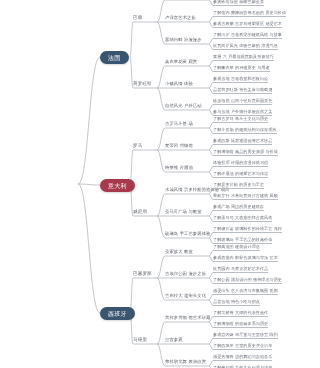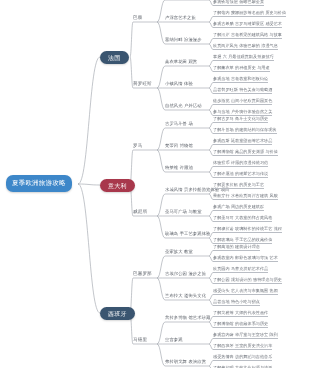--- a/index.html
+++ b/index.html
@@ -159,21 +159,20 @@
       <path d="M209,322 C211,322 211,327.5 213,327.5" fill="none" stroke="#9aa0a8" stroke-width="0.6"></path>
       <path d="M157,344 C161,344 161,344 165,344" fill="none" stroke="#9aa0a8" stroke-width="0.6"></path>
       <path d="M165,344 L209,344" fill="none" stroke="#9aa0a8" stroke-width="0.6"></path>
       <path d="M209,344 C211,344 211,338.5 213,338.5" fill="none" stroke="#9aa0a8" stroke-width="0.6"></path>
       <path d="M209,344 C211,344 211,349.5 213,349.5" fill="none" stroke="#9aa0a8" stroke-width="0.6"></path>
       <path d="M157,344 C161,344 161,366 165,366" fill="none" stroke="#9aa0a8" stroke-width="0.6"></path>
       <path d="M165,366 L209,366" fill="none" stroke="#9aa0a8" stroke-width="0.6"></path>
       <path d="M209,366 C211,366 211,360.5 213,360.5" fill="none" stroke="#9aa0a8" stroke-width="0.6"></path>
       <path d="M209,366 C211,366 211,371.5 213,371.5" fill="none" stroke="#9aa0a8" stroke-width="0.6"></path>
     </svg>
-<div class="root node" style="left: 6px; top: 175px;">夏季欧洲旅游攻略</div>
     <div class="country c-navy node" style="left: 100px; top: 51px; z-index: 5;">法国</div>
     <div class="city node" style="left: 133px; top: 15.5px;">巴黎</div>
     <div class="detail node" style="left: 213px; top: 0px;">参观铁塔顶层 俯瞰巴黎全景</div>
     <div class="topic node" style="left: 165px; top: 16px;">卢浮宫艺术之旅</div>
     <div class="detail node" style="left: 213px; top: 11px;">了解馆内 蒙娜丽莎等名画的 历史与价值</div>
     <div class="detail node" style="left: 213px; top: 22px;">参观古希腊 古罗马雕塑展区 感受艺术</div>
     <div class="topic node" style="left: 165px; top: 38px;">塞纳河畔 浪漫漫步</div>
     <div class="detail node" style="left: 213px; top: 33px;">了解沿岸 古老桥梁的建筑风格 与故事</div>
     <div class="detail node" style="left: 213px; top: 44px;">欣赏两岸风光 体验巴黎的 浪漫气息</div>
     <div class="city node" style="left: 133px; top: 81.5px;">普罗旺斯</div>

